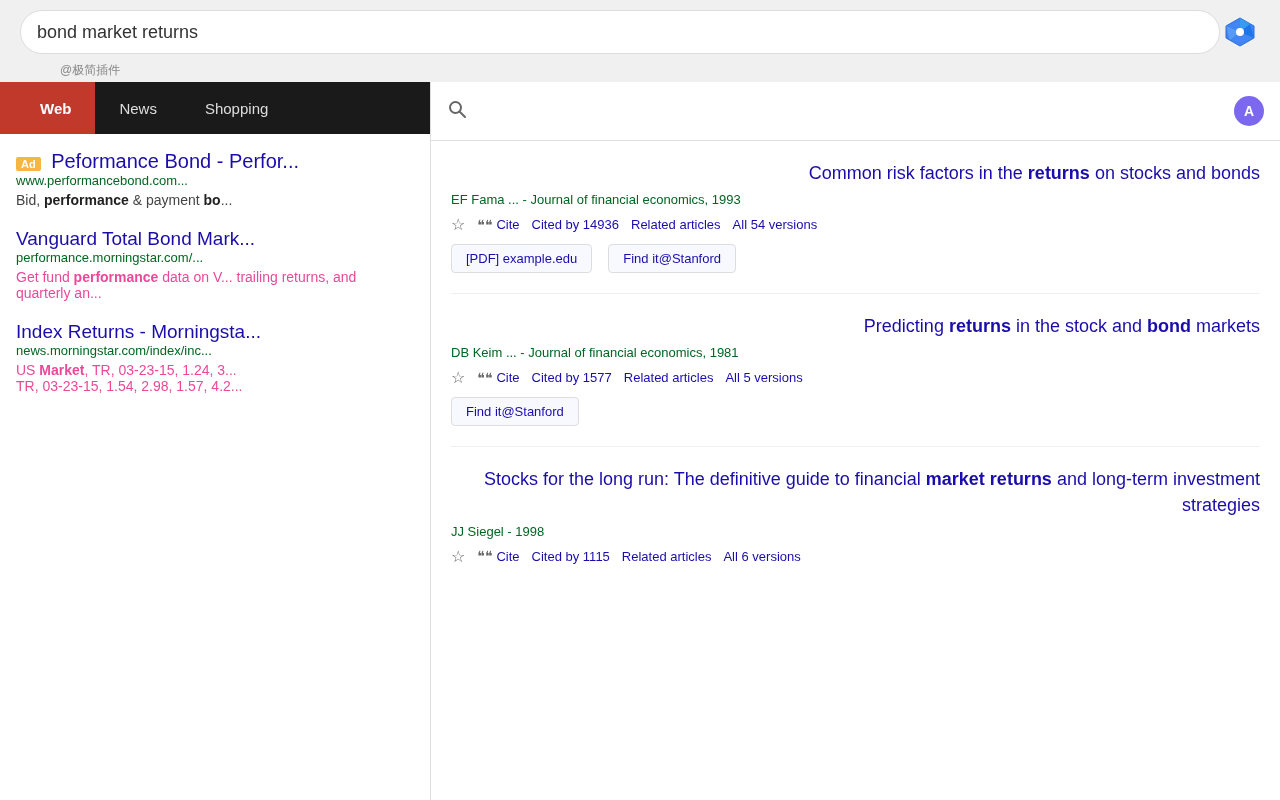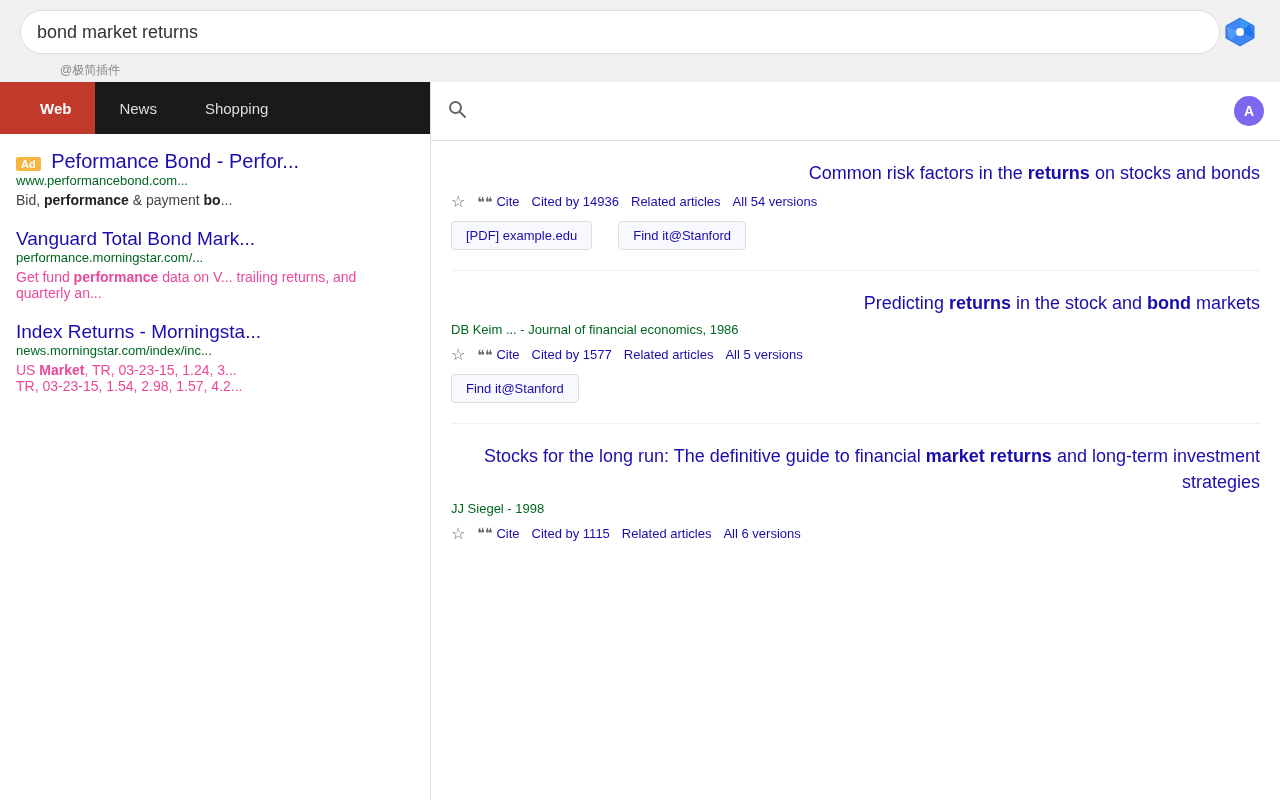--- a/index.html
+++ b/index.html
@@ -215,21 +215,21 @@
 
     .action-link {
       font-size: 13px;
       color: #1a0dab;
       text-decoration: none;
       cursor: pointer;
     }
 
     .scholar-result-links {
       display: flex;
-      gap: 26px;
+      gap: 16px;
       flex-wrap: wrap;
     }
 
     .link-btn {
       padding: 6px 14px;
       border: 1px solid #ddd;
       border-radius: 4px;
       font-size: 13px;
       color: #1a0dab;
       background: #f8f8ff;
@@ -316,41 +316,42 @@
       <span>A</span>
     </div>
   </div>
 
   <div class="scholar-results">
 
     <div class="scholar-result">
       <a class="scholar-result-title">
         Common risk factors in the <b>returns</b> on stocks and bonds
       </a>
+      <div class="scholar-result-meta">EF Fama ... - Journal of financial economics, 1993</div>
       <div class="scholar-result-actions">
         <span class="star-icon">☆</span>
         <a class="cite-btn">
           <span class="cite-icon">❝❝</span>
           <span>Cite</span>
         </a>
         <a class="action-link">Cited by 14936</a>
         <a class="action-link">Related articles</a>
         <a class="action-link">All 54 versions</a>
       </div>
       <div class="scholar-result-links">
         <a class="link-btn">[PDF] example.edu</a>
         <a class="link-btn">Find it@Stanford</a>
       </div>
     </div>
 
     <div class="scholar-result">
       <a class="scholar-result-title">
         Predicting <b>returns</b> in the stock and <b>bond</b> markets
       </a>
-      <div class="scholar-result-meta">DB Keim ... - Journal of financial economics, 1986</div>
+      <div class="scholar-result-meta">DB Keim ... - Journal of financial economics, 1981</div>
       <div class="scholar-result-actions">
         <span class="star-icon">☆</span>
         <a class="cite-btn">
           <span class="cite-icon">❝❝</span>
           <span>Cite</span>
         </a>
         <a class="action-link">Cited by 1577</a>
         <a class="action-link">Related articles</a>
         <a class="action-link">All 5 versions</a>
       </div>

